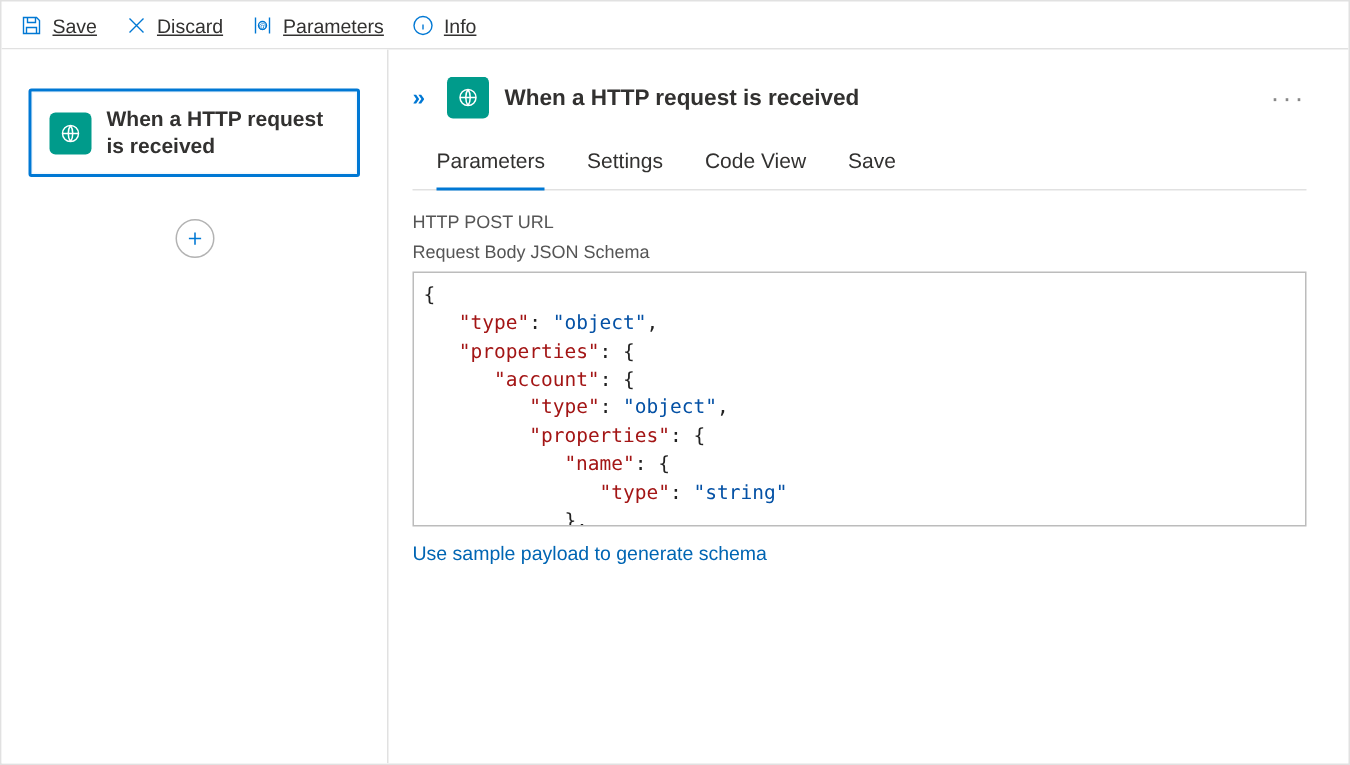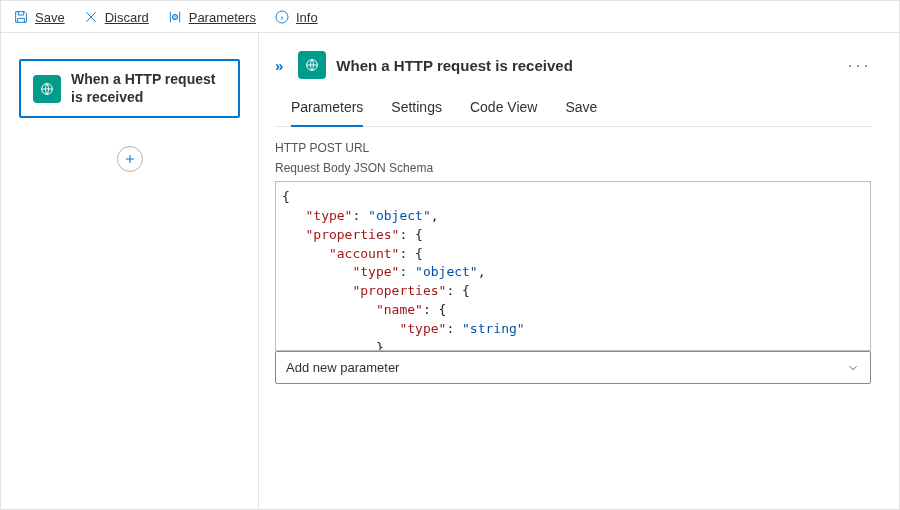--- a/index.html
+++ b/index.html
@@ -108,21 +108,16 @@
       <div class="tab">Settings</div>
       <div class="tab">Code View</div>
       <div class="tab">Save</div>
     </div>
 
     <div class="field-label">HTTP POST URL</div>
 
     <div class="field-label">Request Body JSON Schema</div>
     <div class="schema-box" id="schema-box"><div><span class="tok-brace">{</span></div><div>   <span class="tok-key">"type"</span><span class="tok-col">: </span><span class="tok-str">"object"</span><span class="tok-brace">,</span></div><div>   <span class="tok-key">"properties"</span><span class="tok-col">: </span><span class="tok-brace">{</span></div><div>      <span class="tok-key">"account"</span><span class="tok-col">: </span><span class="tok-brace">{</span></div><div>         <span class="tok-key">"type"</span><span class="tok-col">: </span><span class="tok-str">"object"</span><span class="tok-brace">,</span></div><div>         <span class="tok-key">"properties"</span><span class="tok-col">: </span><span class="tok-brace">{</span></div><div>            <span class="tok-key">"name"</span><span class="tok-col">: </span><span class="tok-brace">{</span></div><div>               <span class="tok-key">"type"</span><span class="tok-col">: </span><span class="tok-str">"string"</span></div><div>            <span class="tok-brace">},</span></div></div>
 
+    <a class="link">Use sample payload to generate schema</a>
 
-    <div class="dropdown">
-      <span>Add new parameter</span>
-      <svg viewBox="0 0 24 24">
-          <path d="M6 9l6 6 6-6"></path>
-        </svg>
-    </div>
   </div>
 </div>
 
 </body></html>

